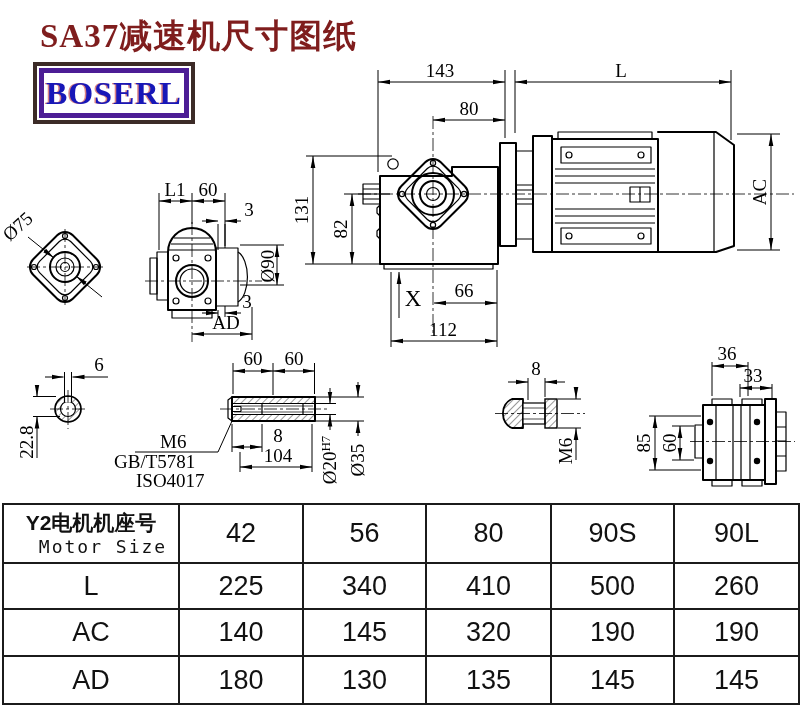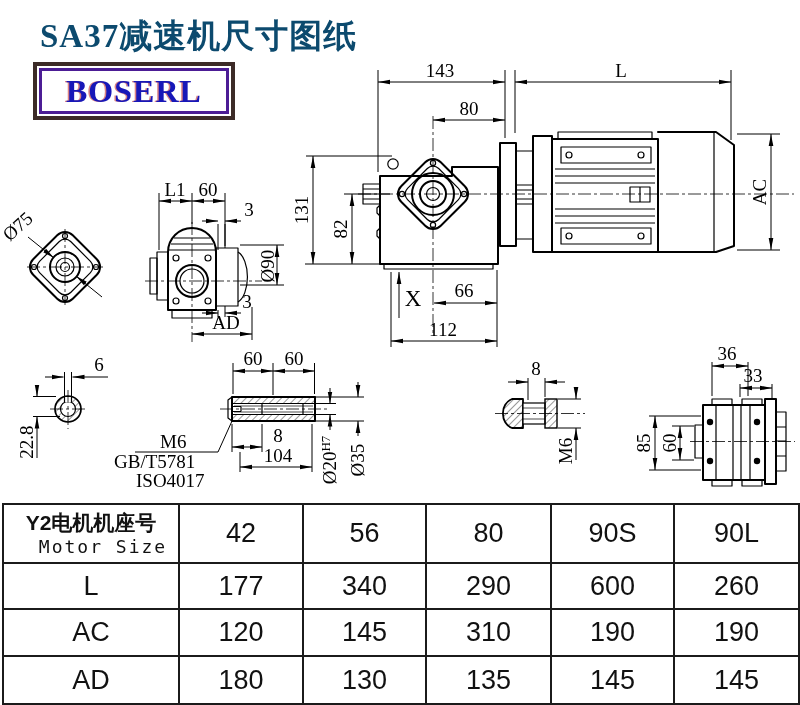--- a/index.html
+++ b/index.html
@@ -1,21 +1,21 @@
 <!DOCTYPE html>
 <html><head>
 <meta charset="utf-8">
 <style>
   html,body{margin:0;padding:0;}
   body{width:800px;height:705px;background:#ffffff;position:relative;overflow:hidden;
        font-family:"Liberation Sans",sans-serif;}
   .title{position:absolute;left:40px;top:14px;font-family:"Liberation Serif",serif;
-         font-weight:bold;font-size:33px;color:#0c4a6e;letter-spacing:1px;white-space:nowrap;}
+         font-weight:bold;font-size:33px;color:#7f1d1d;letter-spacing:1px;white-space:nowrap;}
   .logo{position:absolute;left:33px;top:62px;border:4px solid #3c2b27;background:#fff;padding:2px;}
-  .logo-inner{border:3px solid #4c1d95;padding:0 24px;font-family:"Liberation Serif",serif;
+  .logo-inner{border:5px solid #4c1d95;padding:0 2px;font-family:"Liberation Serif",serif;
          font-weight:bold;font-size:32px;line-height:40px;color:#1717b8;letter-spacing:1px;
          text-shadow:-1.5px 0 0 rgba(190,30,30,0.55);}
   svg.draw{position:absolute;left:0;top:0;}
   .ol{fill:none;stroke:#000;stroke-width:2;stroke-linejoin:round;stroke-linecap:round;}
   .o1{fill:none;stroke:#000;stroke-width:1.2;stroke-linejoin:round;}
   .dl{fill:none;stroke:#000;stroke-width:1;}
   .tl{fill:none;stroke:#000;stroke-width:0.7;}
   .cl{fill:none;stroke:#000;stroke-width:0.8;stroke-dasharray:13 3 3 3;}
   .dt{font-family:"Liberation Serif",serif;font-size:19px;fill:#000;text-anchor:middle;}
   .ls{text-anchor:start;}
@@ -276,31 +276,31 @@
         <div class="hdr-en">Motor Size</div>
       </td>
       <td>42</td>
       <td>56</td>
       <td>80</td>
       <td>90S</td>
       <td>90L</td>
     </tr>
     <tr style="height:46px">
       <td>L</td>
-      <td>177</td>
+      <td>225</td>
       <td>340</td>
-      <td>290</td>
-      <td>600</td>
+      <td>410</td>
+      <td>500</td>
       <td>260</td>
     </tr>
     <tr style="height:47px">
       <td>AC</td>
-      <td>120</td>
+      <td>140</td>
       <td>145</td>
-      <td>310</td>
+      <td>320</td>
       <td>190</td>
       <td>190</td>
     </tr>
     <tr style="height:48px">
       <td>AD</td>
       <td>180</td>
       <td>130</td>
       <td>135</td>
       <td>145</td>
       <td>145</td>

